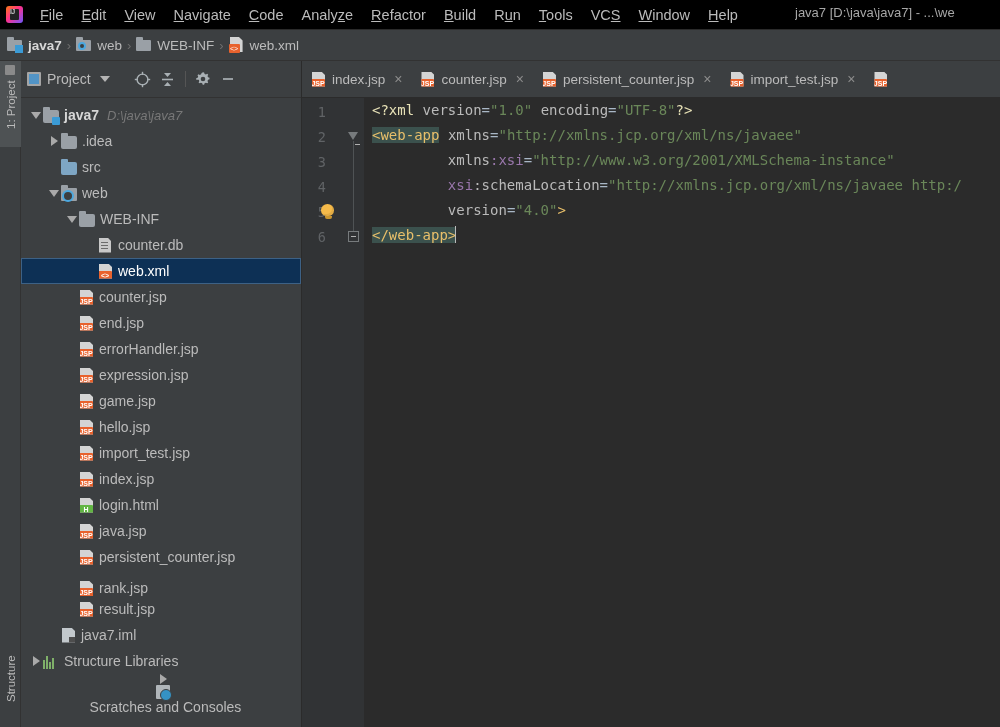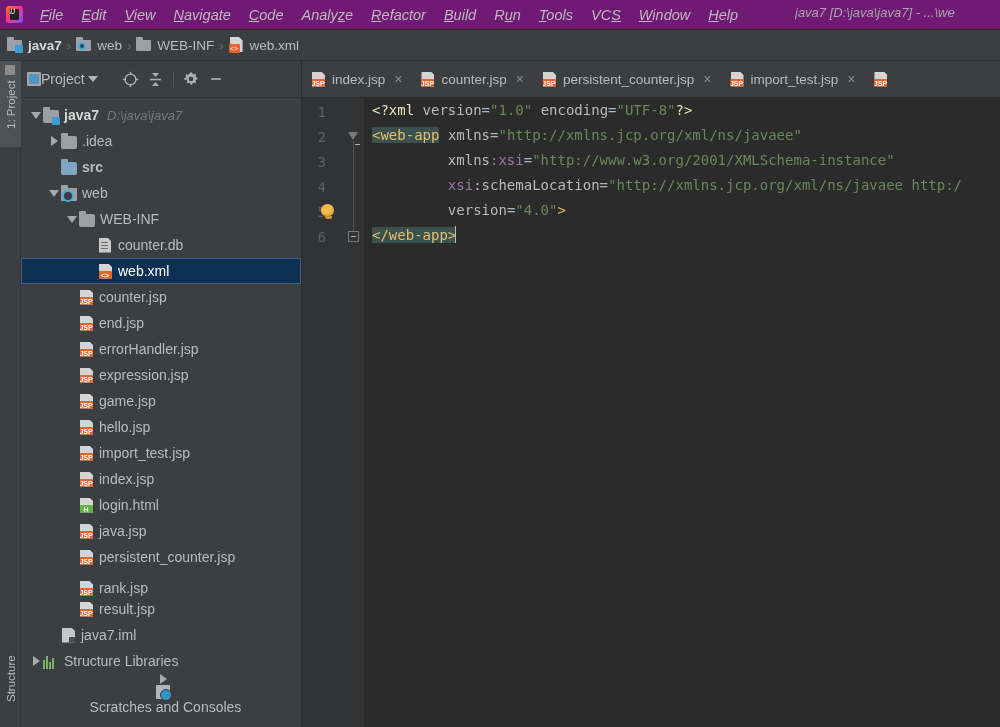--- a/index.html
+++ b/index.html
@@ -6,25 +6,24 @@
   html, body {
     width: 1000px; height: 727px;
     background: #3c3f41;
     font-family: "Liberation Sans", sans-serif;
     overflow: hidden;
   }
   body { position: relative; }
 
   
   .menubar {
-    height: 30px; background: #701a75;
+    height: 30px; background: #000000;
     display: flex; align-items: center;
     border-bottom: 1px solid #2b2b2b;
     position: relative;
-    font-style: italic;
   }
   .app-logo {
     width: 17px; height: 17px; margin-left: 6px; margin-right: 8px;
     border-radius: 3px; position: relative; flex: none;
     background: linear-gradient(135deg,#f97a12 0%,#ff318c 45%,#6b57ff 100%);
   }
   .app-logo::after {
     content: ""; position: absolute; left: 4px; top: 3px;
     width: 9px; height: 11px; background: #232323; border-radius: 1px;
   }
@@ -77,21 +76,21 @@
     width: 10px; height: 10px; background: #8a8a8a; border-radius: 1px;
     margin-top: 5px; writing-mode: horizontal-tb; transform: rotate(180deg);
   }
 
   
   .project-panel { width: 280px; background: #3c3f41; display: flex; flex-direction: column; flex: none; }
   .panel-toolbar {
     height: 37px; display: flex; align-items: center; padding: 0 6px;
     border-bottom: 1px solid #323232;
   }
-  .panel-title { display: flex; align-items: center; color: #bbbbbb; font-size: 14px; }
+  .panel-title { display: flex; align-items: center; gap: 6px; color: #bbbbbb; font-size: 14px; }
   .proj-icon {
     width: 14px; height: 14px; border: 2px solid #a5a5a5; background: #5294c6;
     border-radius: 1px;
   }
   .caret-down {
     width: 0; height: 0; border-left: 5px solid transparent; border-right: 5px solid transparent;
     border-top: 6px solid #b4b4b4; margin-left: 3px;
   }
   .tool-icons { display: flex; align-items: center; gap: 3px; margin-left: 22px; }
   .ticon { width: 22px; height: 22px; display: flex; align-items: center; justify-content: center; }
@@ -374,21 +373,21 @@
           <span class="tlabel tbold">java7</span>
           <span class="tpath">D:\java\java7</span>
         </div>
         <div class="trow" style="padding-left: 26px;">
           <span class="arrow">
             <i></i>
           </span>
           <span class="ficon folder"></span>
           <span class="tlabel">.idea</span>
         </div>
-        <div class="trow" style="padding-left: 26px; font-weight: bold;">
+        <div class="trow" style="padding-left: 26px;">
           <span class="arrow"></span>
           <span class="ficon folderb"></span>
           <span class="tlabel">src</span>
         </div>
         <div class="trow" style="padding-left: 26px;">
           <span class="arrow">
             <i class="open"></i>
           </span>
           <span class="ficon web"></span>
           <span class="tlabel">web</span>

